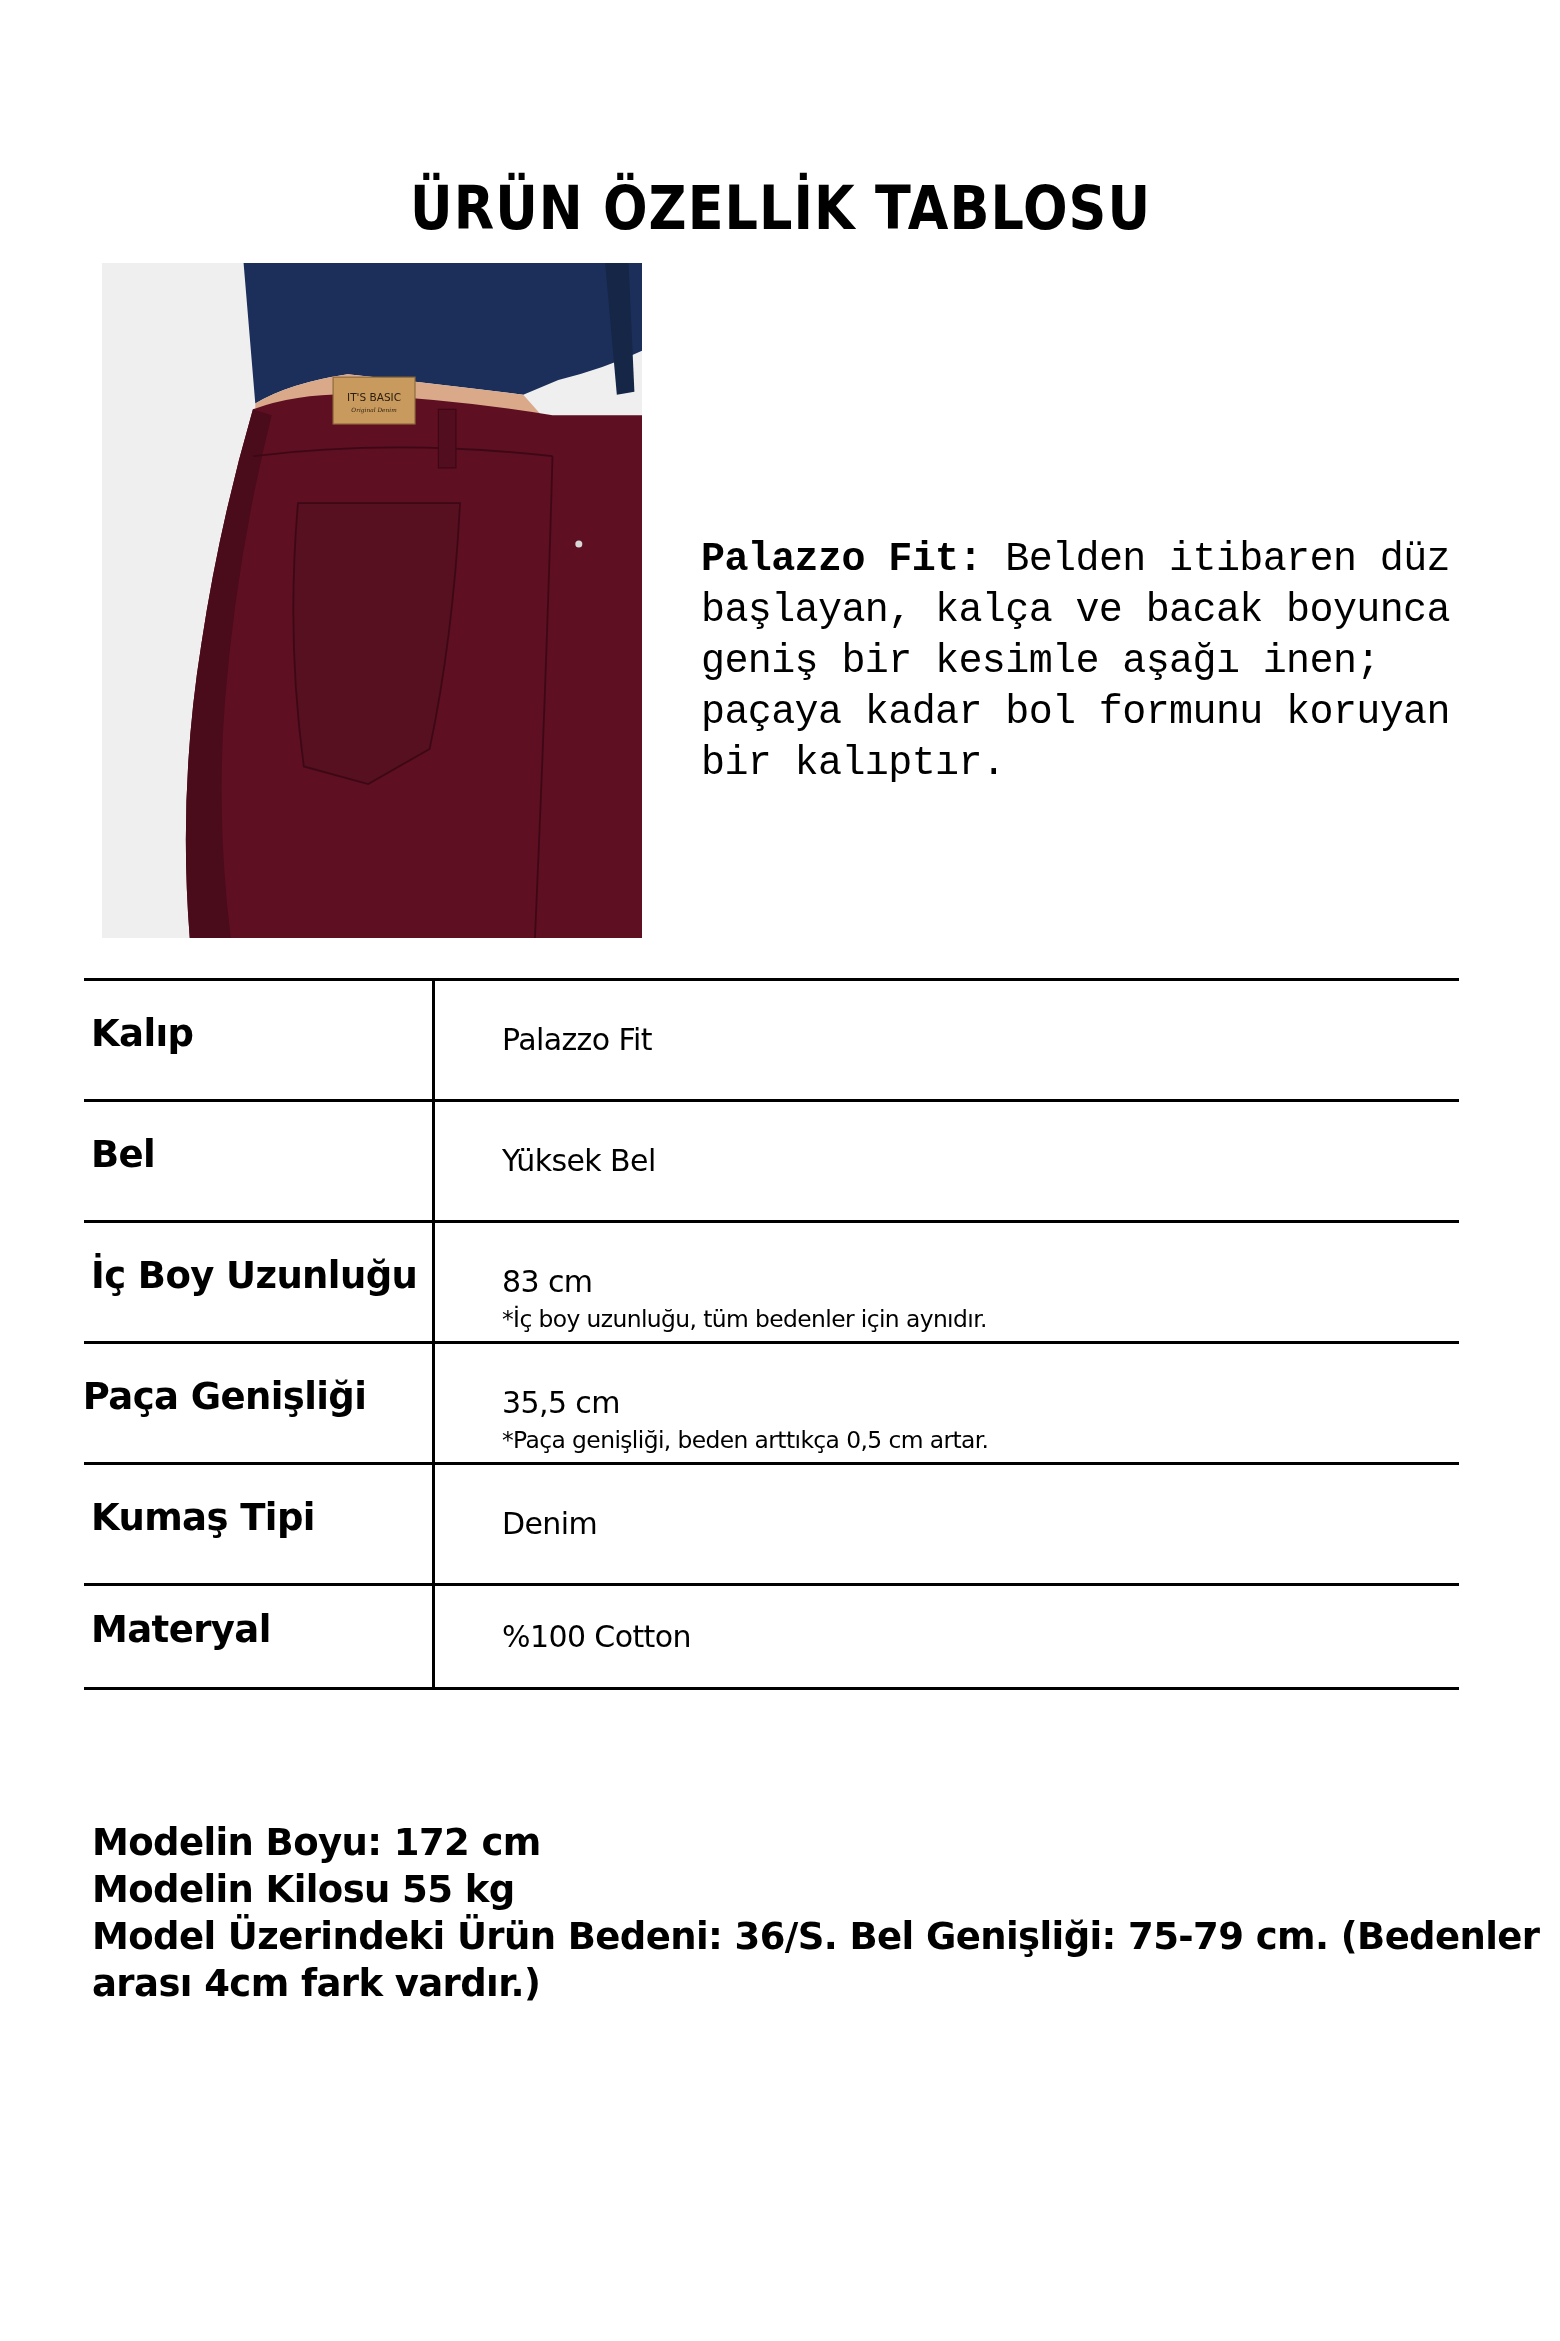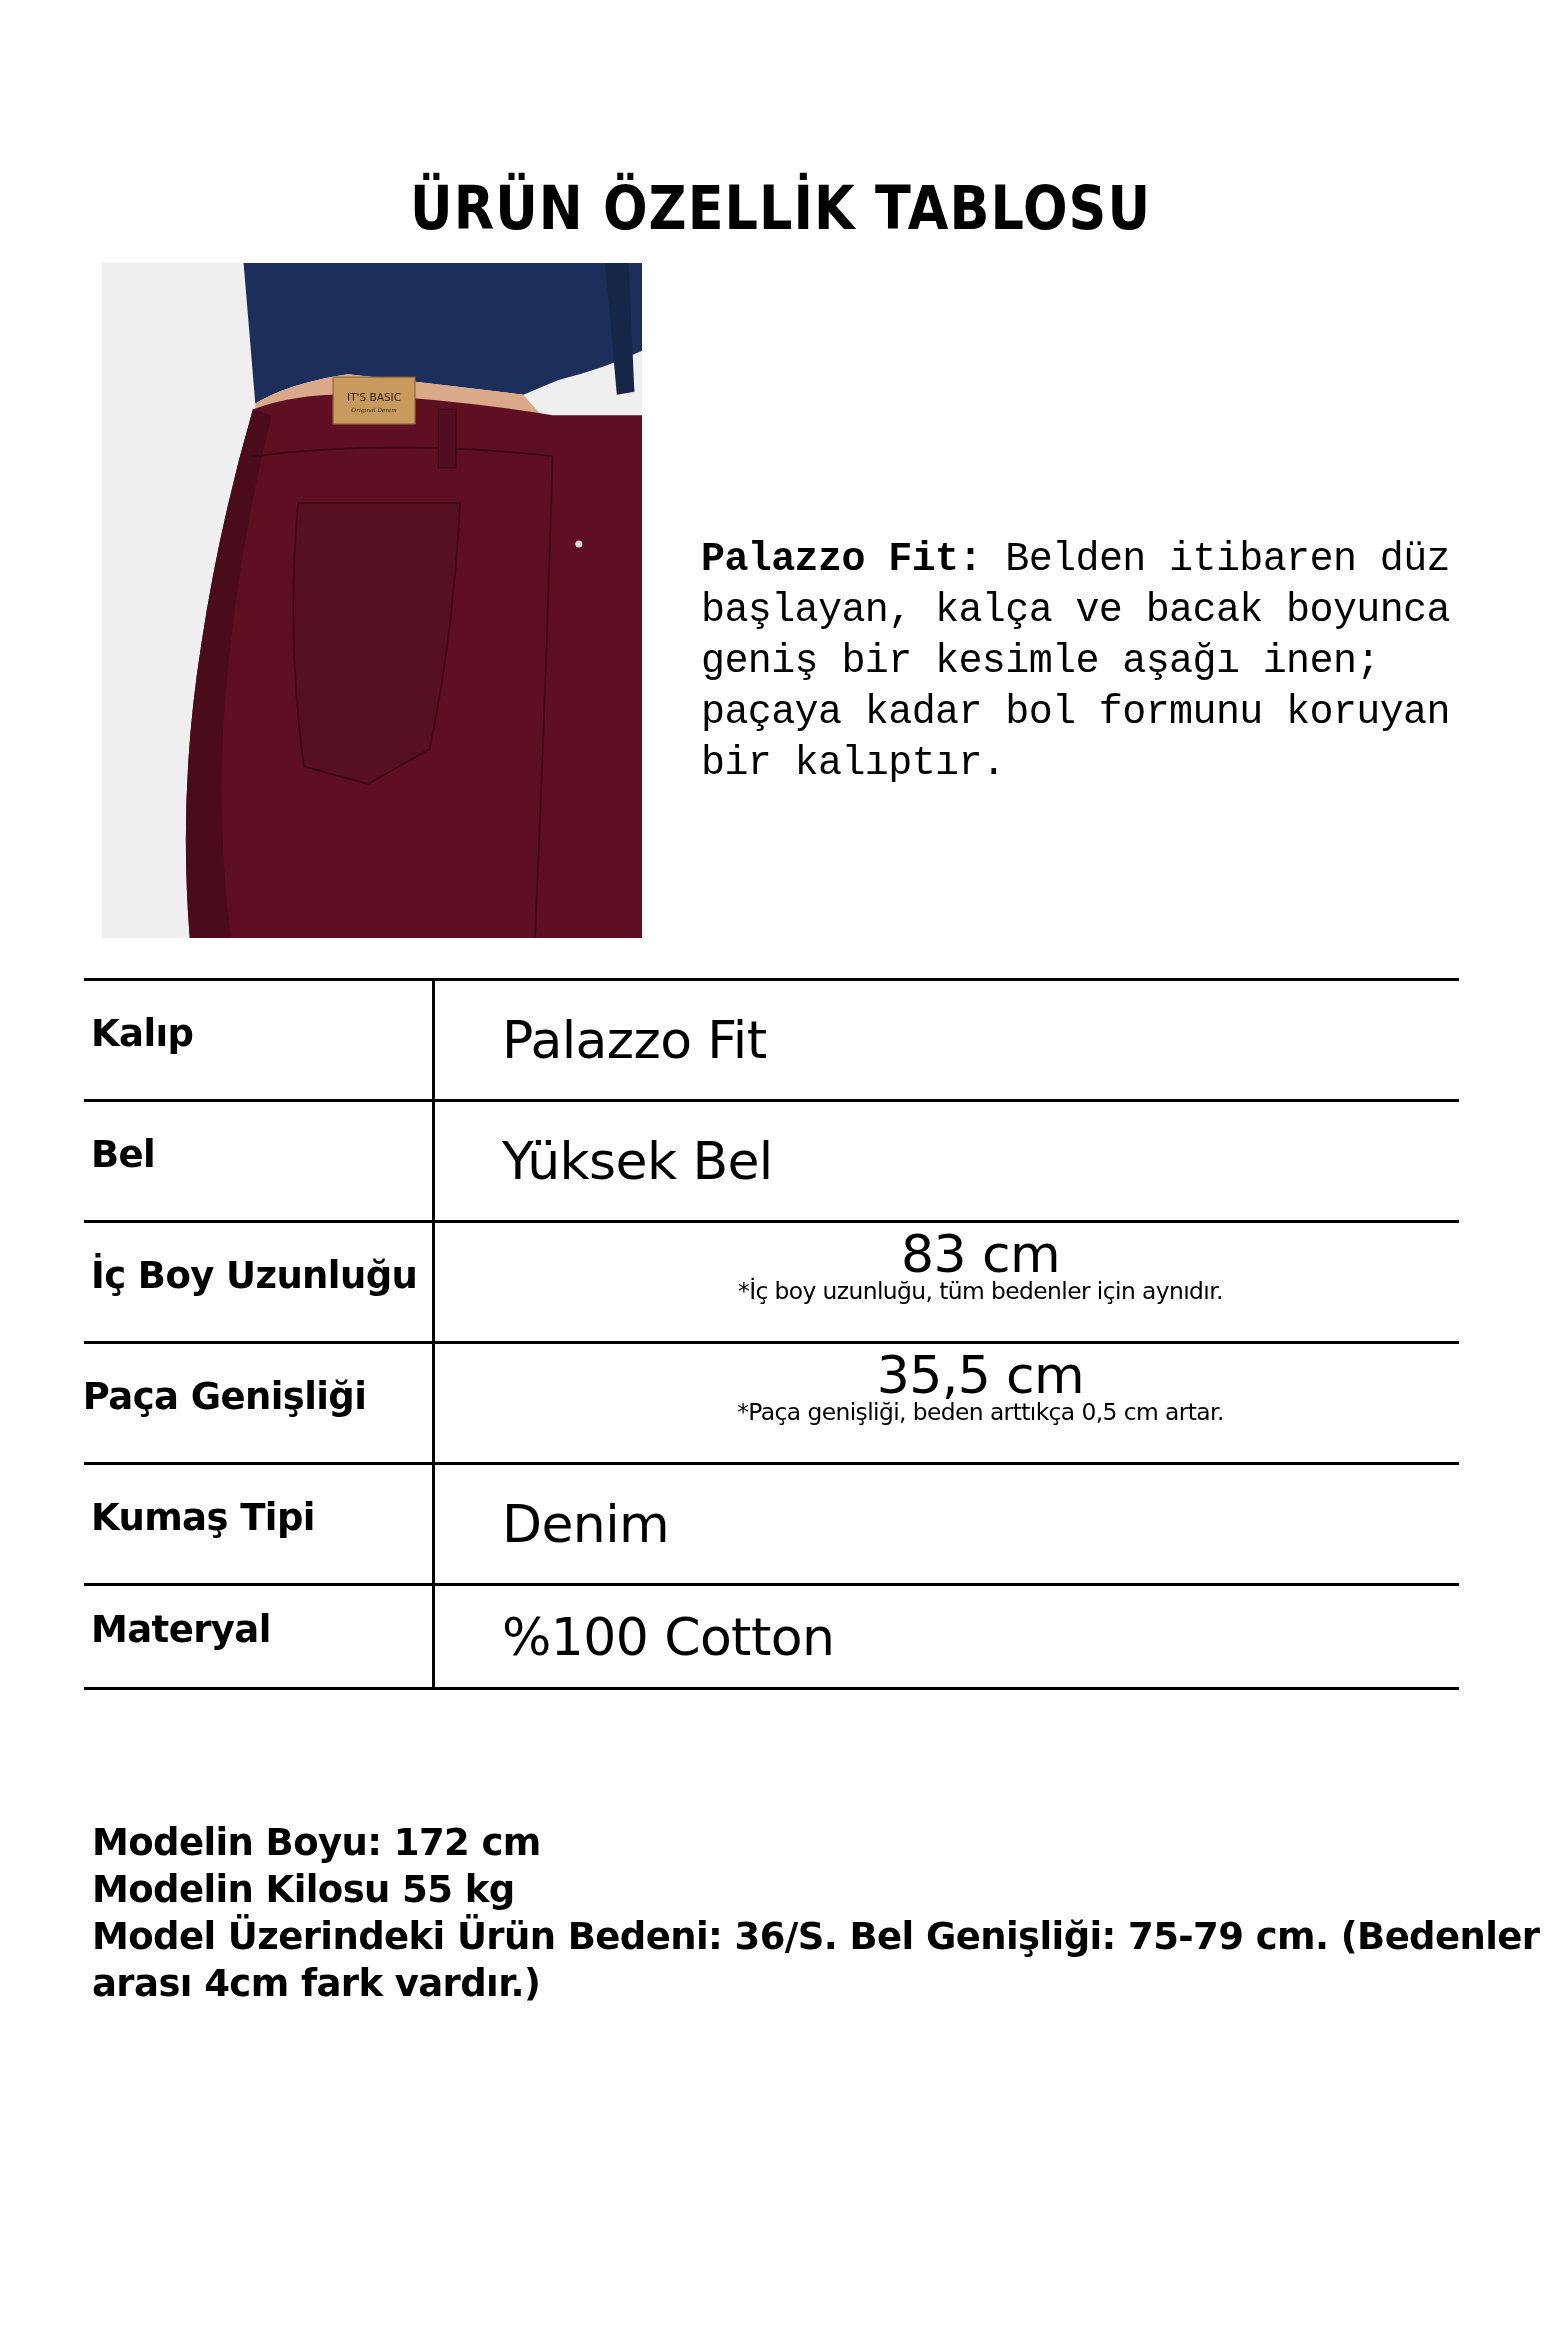--- a/index.html
+++ b/index.html
@@ -19,23 +19,23 @@
   .spec-row { position: relative; height: 121px; border-top: 3.5px solid #000; box-sizing: border-box; }
   .spec-row:last-child { border-bottom: 3.5px solid #000; height: 107px; }
   .spec-label { position: absolute; left: 7px; top: 0; width: 341px; height: 100%;
                 display: flex; align-items: center; font-weight: bold; font-size: 37px;
                 font-family: "DejaVu Sans", sans-serif; letter-spacing: -0.6px; }
   .spec-label span { transform: translateY(-7px); display: inline-block; }
   .divider { position: absolute; left: 348px; top: 0; bottom: 0; width: 2.9px; background: #000; }
   .spec-value { position: absolute; left: 418px; top: 0; right: 0; height: 100%;
                 display: flex; flex-direction: column; justify-content: center;
                 font-family: "DejaVu Sans", sans-serif; }
-  .spec-value .main { font-size: 52px; line-height: 46px; letter-spacing: -0.6px; }
+  .spec-value .main { font-size: 30px; line-height: 46px; letter-spacing: -0.6px; }
   .spec-value .note { font-size: 23.4px; line-height: 29px; letter-spacing: -0.6px; }
-  .spec-value.with-note { justify-content: flex-start; padding-top: 8px; box-sizing: border-box; text-align: center; }
+  .spec-value.with-note { justify-content: flex-start; padding-top: 36px; box-sizing: border-box; }
   .footer { position: absolute; left: 92px; top: 1819px; width: 1405px;
             font-size: 37px; line-height: 47px; font-family: "DejaVu Sans", sans-serif;
             letter-spacing: -0.6px; }
   .footer div { white-space: nowrap; font-weight: bold; }
 </style>
 </head>
 <body>
 
 <div class="title">ÜRÜN ÖZELLİK TABLOSU</div>
 

